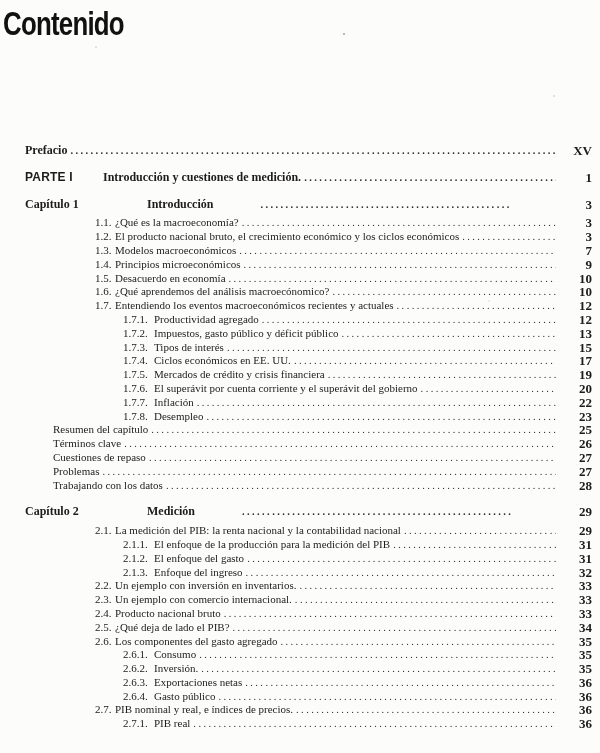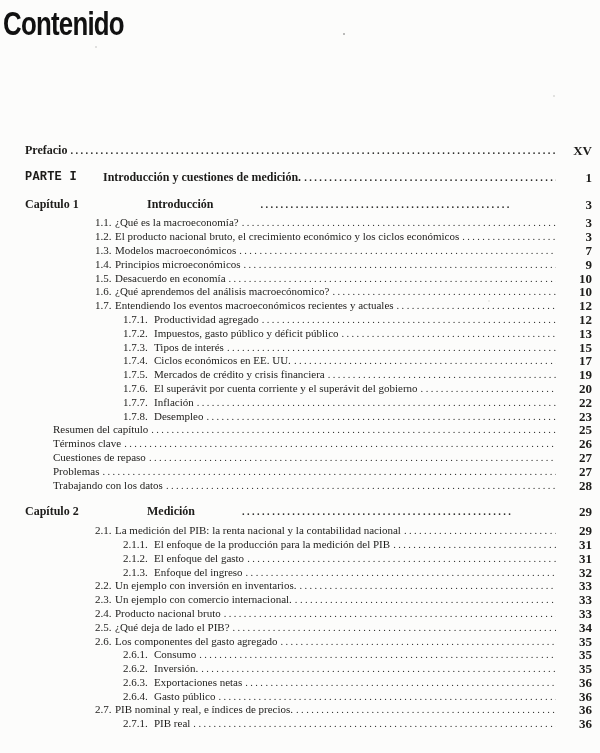--- a/index.html
+++ b/index.html
@@ -73,21 +73,21 @@
     font-size:13px;
   }
 
   
   .type-front { font-weight:bold; font-size:12px; }
 
   
   .type-part { margin-top:13px; font-size:12px; font-weight:bold; }
   .type-part .label {
     display:inline-block; width:78px;
-    font-family:Liberation Mono, monospace;
+    font-family:Liberation Sans, sans-serif;
     font-size:12px; letter-spacing:.2px;
   }
 
   
   .type-chapter { margin-top:13px; font-size:12px; font-weight:bold;gap:44px; }
   .type-chapter .label { display:inline-block; width:78px; }
   .type-chapter + .row { margin-top:5px; }
 
   
   .type-section { padding-left:75px; }

